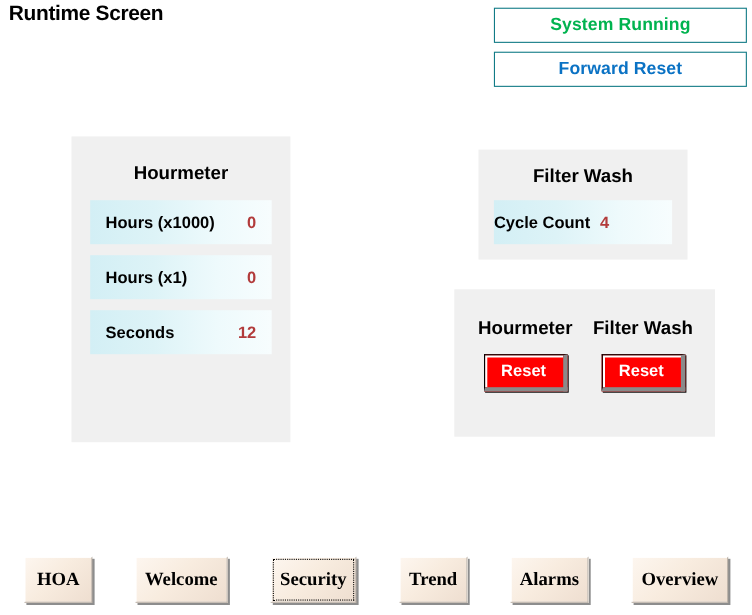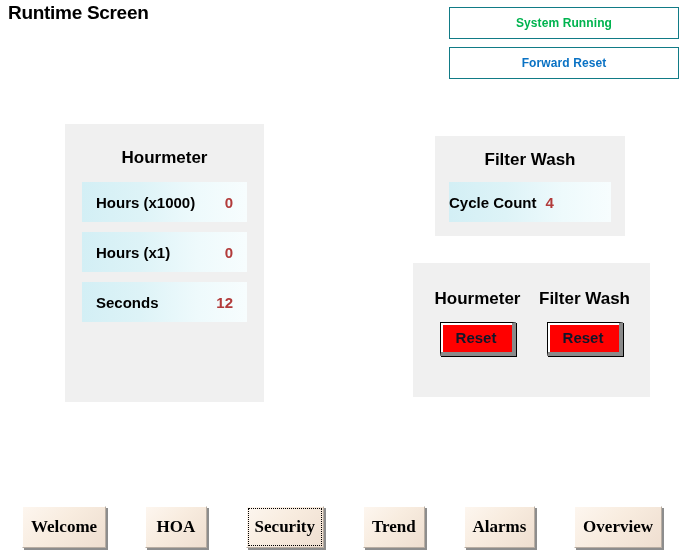--- a/index.html
+++ b/index.html
@@ -38,21 +38,21 @@
   }
   .status-box {
     box-sizing: border-box;
     width: 230px;
     height: 32px;
     border: 1px solid #117b86;
     background: #ffffff;
     display: flex;
     align-items: center;
     justify-content: center;
-    font-size: 12px;
+    font-size: 16px;
     font-weight: bold;
     letter-spacing: 0.1px;
   }
   #status-box-running { color: #00b34f; }
   #status-box-flow {
     color: #0a72c4;
     margin-top: 8px;
   }
 
   
@@ -156,21 +156,21 @@
     border-right-width: 4px;
     border-bottom-width: 4px;
     border-right-color: #8a8a8a;
     border-bottom-color: #8a8a8a;
     box-shadow: inset 2px 2px 0 0 #ffffff, 1px 1px 0 0 #000000;
     display: flex;
     align-items: center;
     justify-content: center;
     font-size: 15px;
     font-weight: bold;
-    color: #0f172a;
+    color: #ffffff;
     cursor: pointer;
     user-select: none;
   }
 
   
   #nav-tabs {
     position: absolute;
     left: 22px;
     top: 506px;
     width: 640px;
@@ -255,24 +255,24 @@
   <div class="reset-group" id="reset-group-filterwash">
     <div class="reset-caption">Filter Wash</div>
     <div class="reset-button">
       <span>Reset</span>
     </div>
   </div>
 </div>
 
 <div id="nav-tabs">
   <div class="nav-tab">
+    <span>HOA</span>
+  </div>
+  <div class="nav-tab">
     <span>Welcome</span>
-  </div>
-  <div class="nav-tab">
-    <span>HOA</span>
   </div>
   <div class="nav-tab selected">
     <span>Security</span>
   </div>
   <div class="nav-tab">
     <span>Trend</span>
   </div>
   <div class="nav-tab">
     <span>Alarms</span>
   </div>

